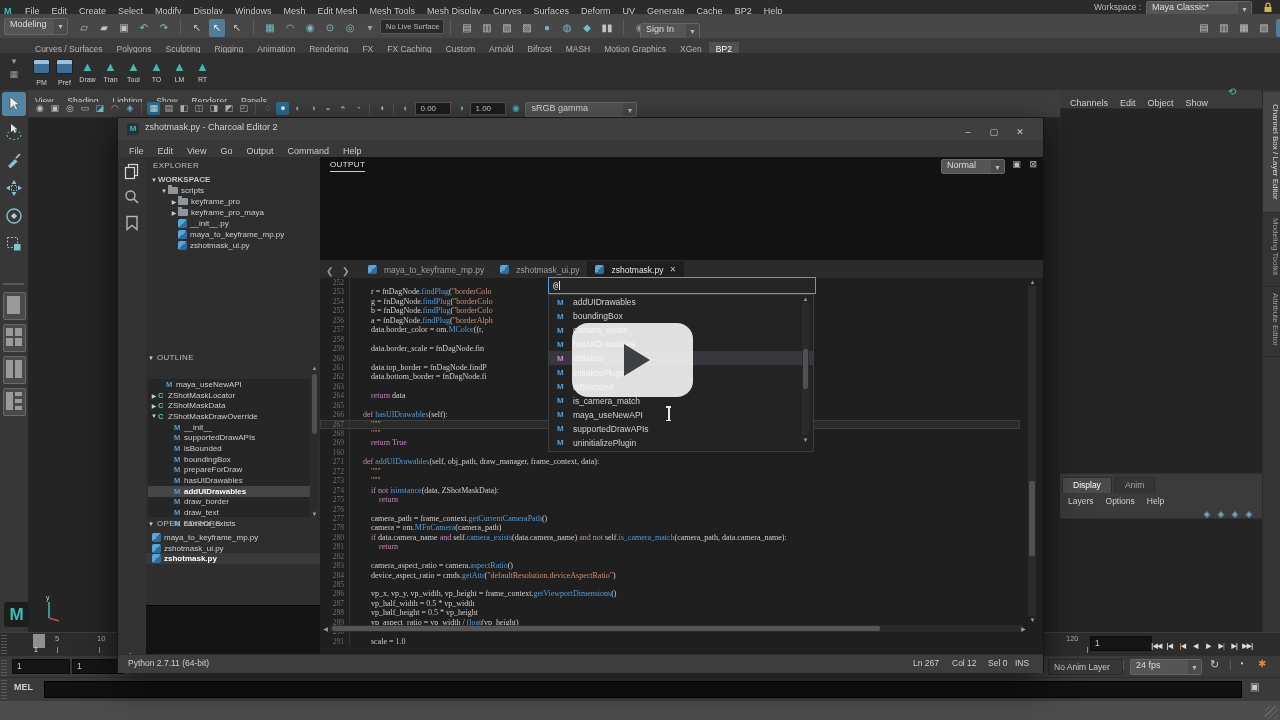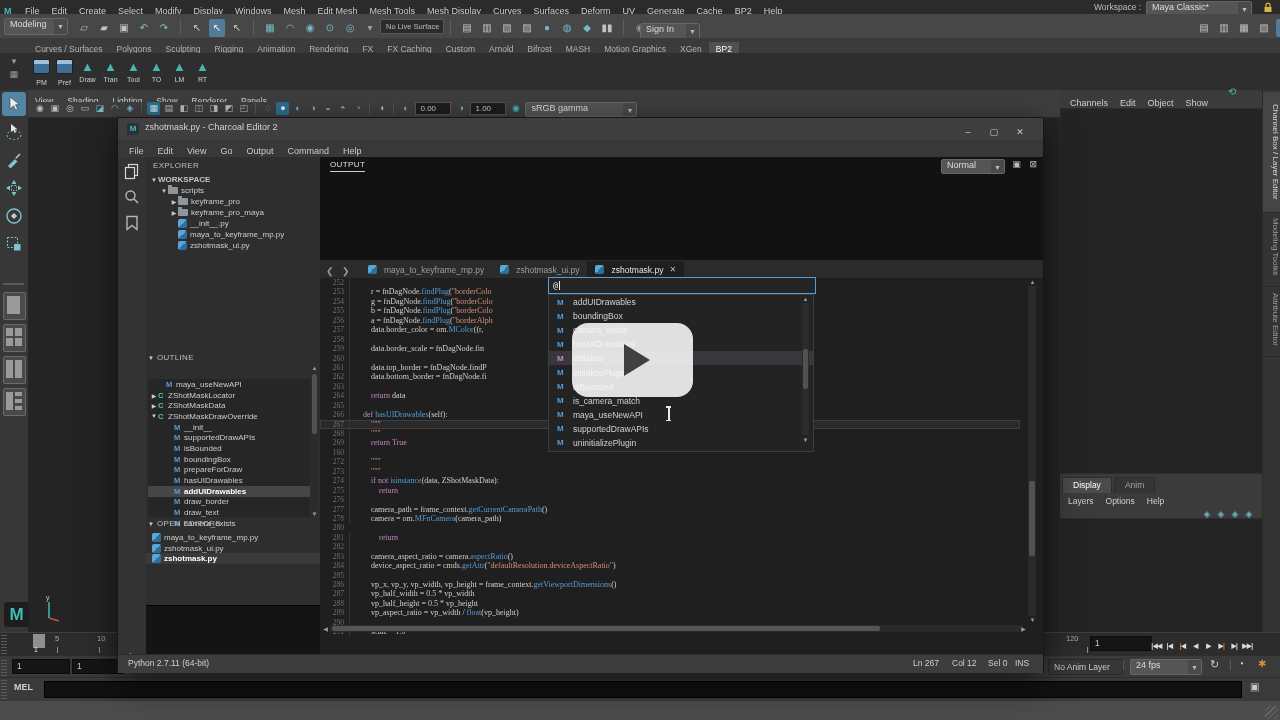--- a/index.html
+++ b/index.html
@@ -510,28 +510,29 @@
             <div class="cl"><span class="ln">261</span><span class="ct">        data.top_border = fnDagNode.findP</span></div>
             <div class="cl"><span class="ln">262</span><span class="ct">        data.bottom_border = fnDagNode.fi</span></div>
             <div class="cl"><span class="ln">263</span><span class="ct">&nbsp;</span></div>
             <div class="cl"><span class="ln">264</span><span class="ct">        <span class="ck">return</span> data</span></div>
             <div class="cl"><span class="ln">265</span><span class="ct">&nbsp;</span></div>
             <div class="cl"><span class="ln">266</span><span class="ct">    <span class="ck">def</span> <span class="cf">hasUIDrawables</span>(self):</span></div>
             <div class="cl cur"><span class="ln">267</span><span class="ct">        <span class="cs">""</span><span class="cs">"</span></span></div>
             <div class="cl"><span class="ln">268</span><span class="ct">        <span class="cs">""</span><span class="cs">"</span></span></div>
             <div class="cl"><span class="ln">269</span><span class="ct">        <span class="ck">return</span> <span class="ck">True</span></span></div>
             <div class="cl"><span class="ln">160</span><span class="ct">&nbsp;</span></div>
+            <div class="cl"><span class="ln">271</span><span class="ct">    <span class="ck">def</span> <span class="cf">addUIDrawables</span>(self, obj_path, draw_manager, frame_context, data):</span></div>
             <div class="cl"><span class="ln">272</span><span class="ct">        <span class="cs">""</span><span class="cs">"</span></span></div>
             <div class="cl"><span class="ln">273</span><span class="ct">        <span class="cs">""</span><span class="cs">"</span></span></div>
             <div class="cl"><span class="ln">274</span><span class="ct">        <span class="ck">if</span> <span class="ck">not</span> <span class="cf">isinstance</span>(data, ZShotMaskData):</span></div>
             <div class="cl"><span class="ln">275</span><span class="ct">            <span class="ck">return</span></span></div>
             <div class="cl"><span class="ln">276</span><span class="ct">&nbsp;</span></div>
             <div class="cl"><span class="ln">277</span><span class="ct">        camera_path = frame_context.<span class="cf">getCurrentCameraPath</span>()</span></div>
             <div class="cl"><span class="ln">278</span><span class="ct">        camera = om.<span class="cf">MFnCamera</span>(camera_path)</span></div>
-            <div class="cl"><span class="ln">280</span></div>
+            <div class="cl"><span class="ln">280</span><span class="ct">        <span class="ck">if</span> data.camera_name <span class="ck">and</span> self.<span class="cf">camera_exists</span>(data.camera_name) <span class="ck">and</span> <span class="ck">not</span> self.<span class="cf">is_camera_match</span>(camera_path, data.camera_name):</span></div>
             <div class="cl"><span class="ln">281</span><span class="ct">            <span class="ck">return</span></span></div>
             <div class="cl"><span class="ln">282</span><span class="ct">&nbsp;</span></div>
             <div class="cl"><span class="ln">283</span><span class="ct">        camera_aspect_ratio = camera.<span class="cf">aspectRatio</span>()</span></div>
             <div class="cl"><span class="ln">284</span><span class="ct">        device_aspect_ratio = cmds.<span class="cf">getAttr</span>(<span class="cs">"defaultResolution.deviceAspectRatio"</span>)</span></div>
             <div class="cl"><span class="ln">285</span><span class="ct">&nbsp;</span></div>
             <div class="cl"><span class="ln">286</span><span class="ct">        vp_x, vp_y, vp_width, vp_height = frame_context.<span class="cf">getViewportDimensions</span>()</span></div>
             <div class="cl"><span class="ln">287</span><span class="ct">        vp_half_width = <span class="cn">0.5</span> * vp_width</span></div>
             <div class="cl"><span class="ln">288</span><span class="ct">        vp_half_height = <span class="cn">0.5</span> * vp_height</span></div>
             <div class="cl"><span class="ln">289</span><span class="ct">        vp_aspect_ratio = vp_width / <span class="cf">float</span>(vp_height)</span></div>
             <div class="cl"><span class="ln">290</span><span class="ct">&nbsp;</span></div>

